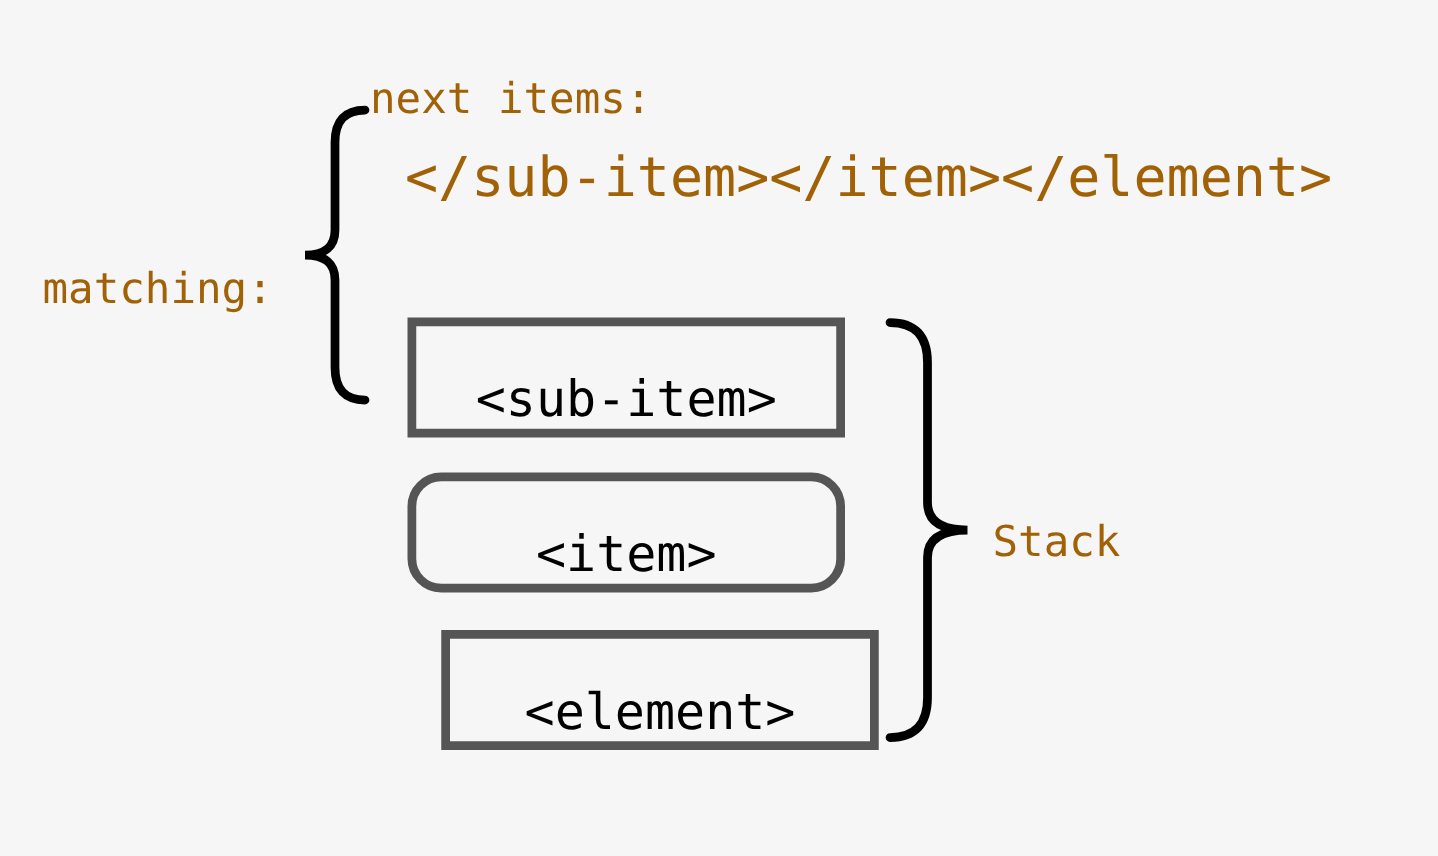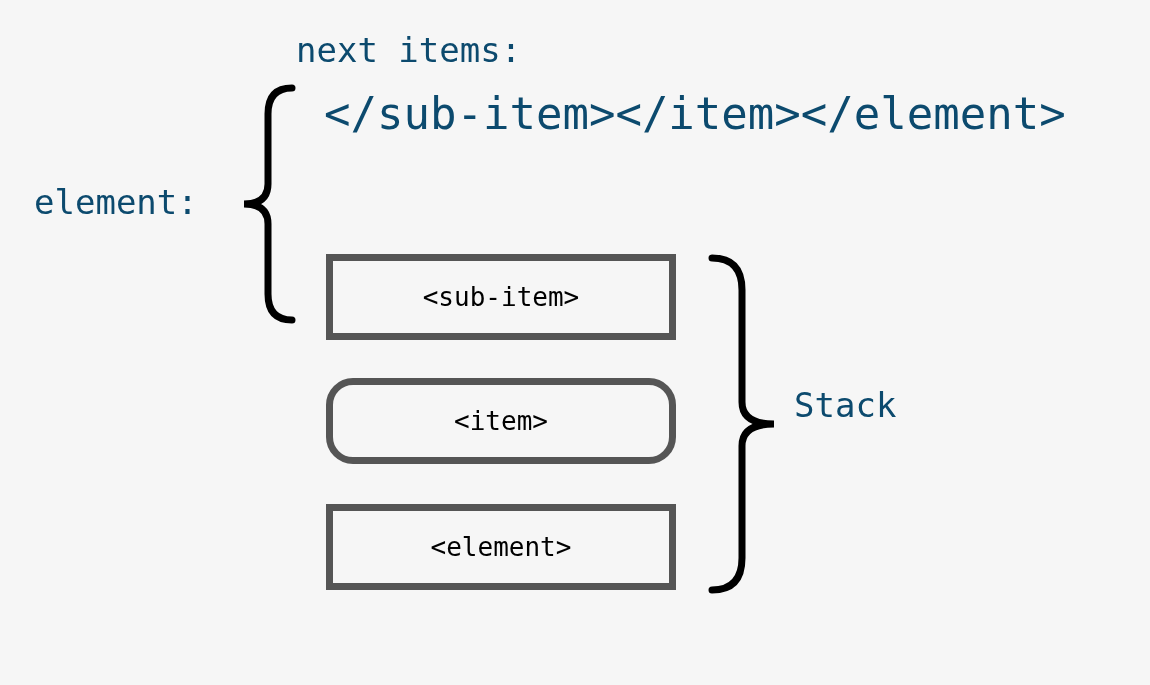--- a/index.html
+++ b/index.html
@@ -11,21 +11,22 @@
       width: 1150px;
       height: 685px;
       background: #f6f6f6;
       font-family: "Consolas", "Menlo", "Monaco", monospace;
       position: relative;
       overflow: hidden;
     }
     .label {
       position: absolute;
       font-size: 34px;
-      color: #0c4a6e;
+      color: #a16207;
+      margin-top: 29px;
     }
     .next-items-label {
       left: 296px;
       top: 30px;
     }
     .closing-tags {
       left: 324px;
       top: 88px;
       font-size: 44px;
     }
@@ -35,51 +36,51 @@
     }
     .stack-label {
       left: 794px;
       top: 385px;
     }
     .stack-box {
       position: absolute;
       border: 7px solid #555;
       background: #f6f6f6;
       display: flex;
-      align-items: center;
+      align-items: flex-end;
       justify-content: center;
-      font-size: 26px;
+      font-size: 40px;
       color: #000;
       width: 350px;
-      height: 86px;
+      height: 96px;
       left: 326px;
     }
     .box-1 { top: 254px; }
     .box-2 { top: 378px; border-radius: 27px; }
-    .box-3 { top: 504px; }
+    .box-3 { top: 504px; margin-left: 27px; }
     .brace-svg {
       position: absolute;
     }
     .left-brace {
       left: 232px;
       top: 84px;
     }
     .right-brace {
       left: 700px;
       top: 254px;
     }
   </style>
 </head>
 <body>
 
 <div class="label next-items-label">next items:</div>
 
 <div class="label closing-tags">&lt;/sub-item&gt;&lt;/item&gt;&lt;/element&gt;</div>
 
-<div class="label matching-label">element:</div>
+<div class="label matching-label">matching:</div>
 
 <svg class="brace-svg left-brace" width="72" height="240" viewBox="0 0 72 240">
   <path d="M 60 4 
            Q 36 4 36 30 
            L 36 100 
            Q 36 120 12 120 
            Q 36 120 36 140 
            L 36 210 
            Q 36 236 60 236" fill="none" stroke="#000" stroke-width="7" stroke-linecap="round"></path>
 </svg>

